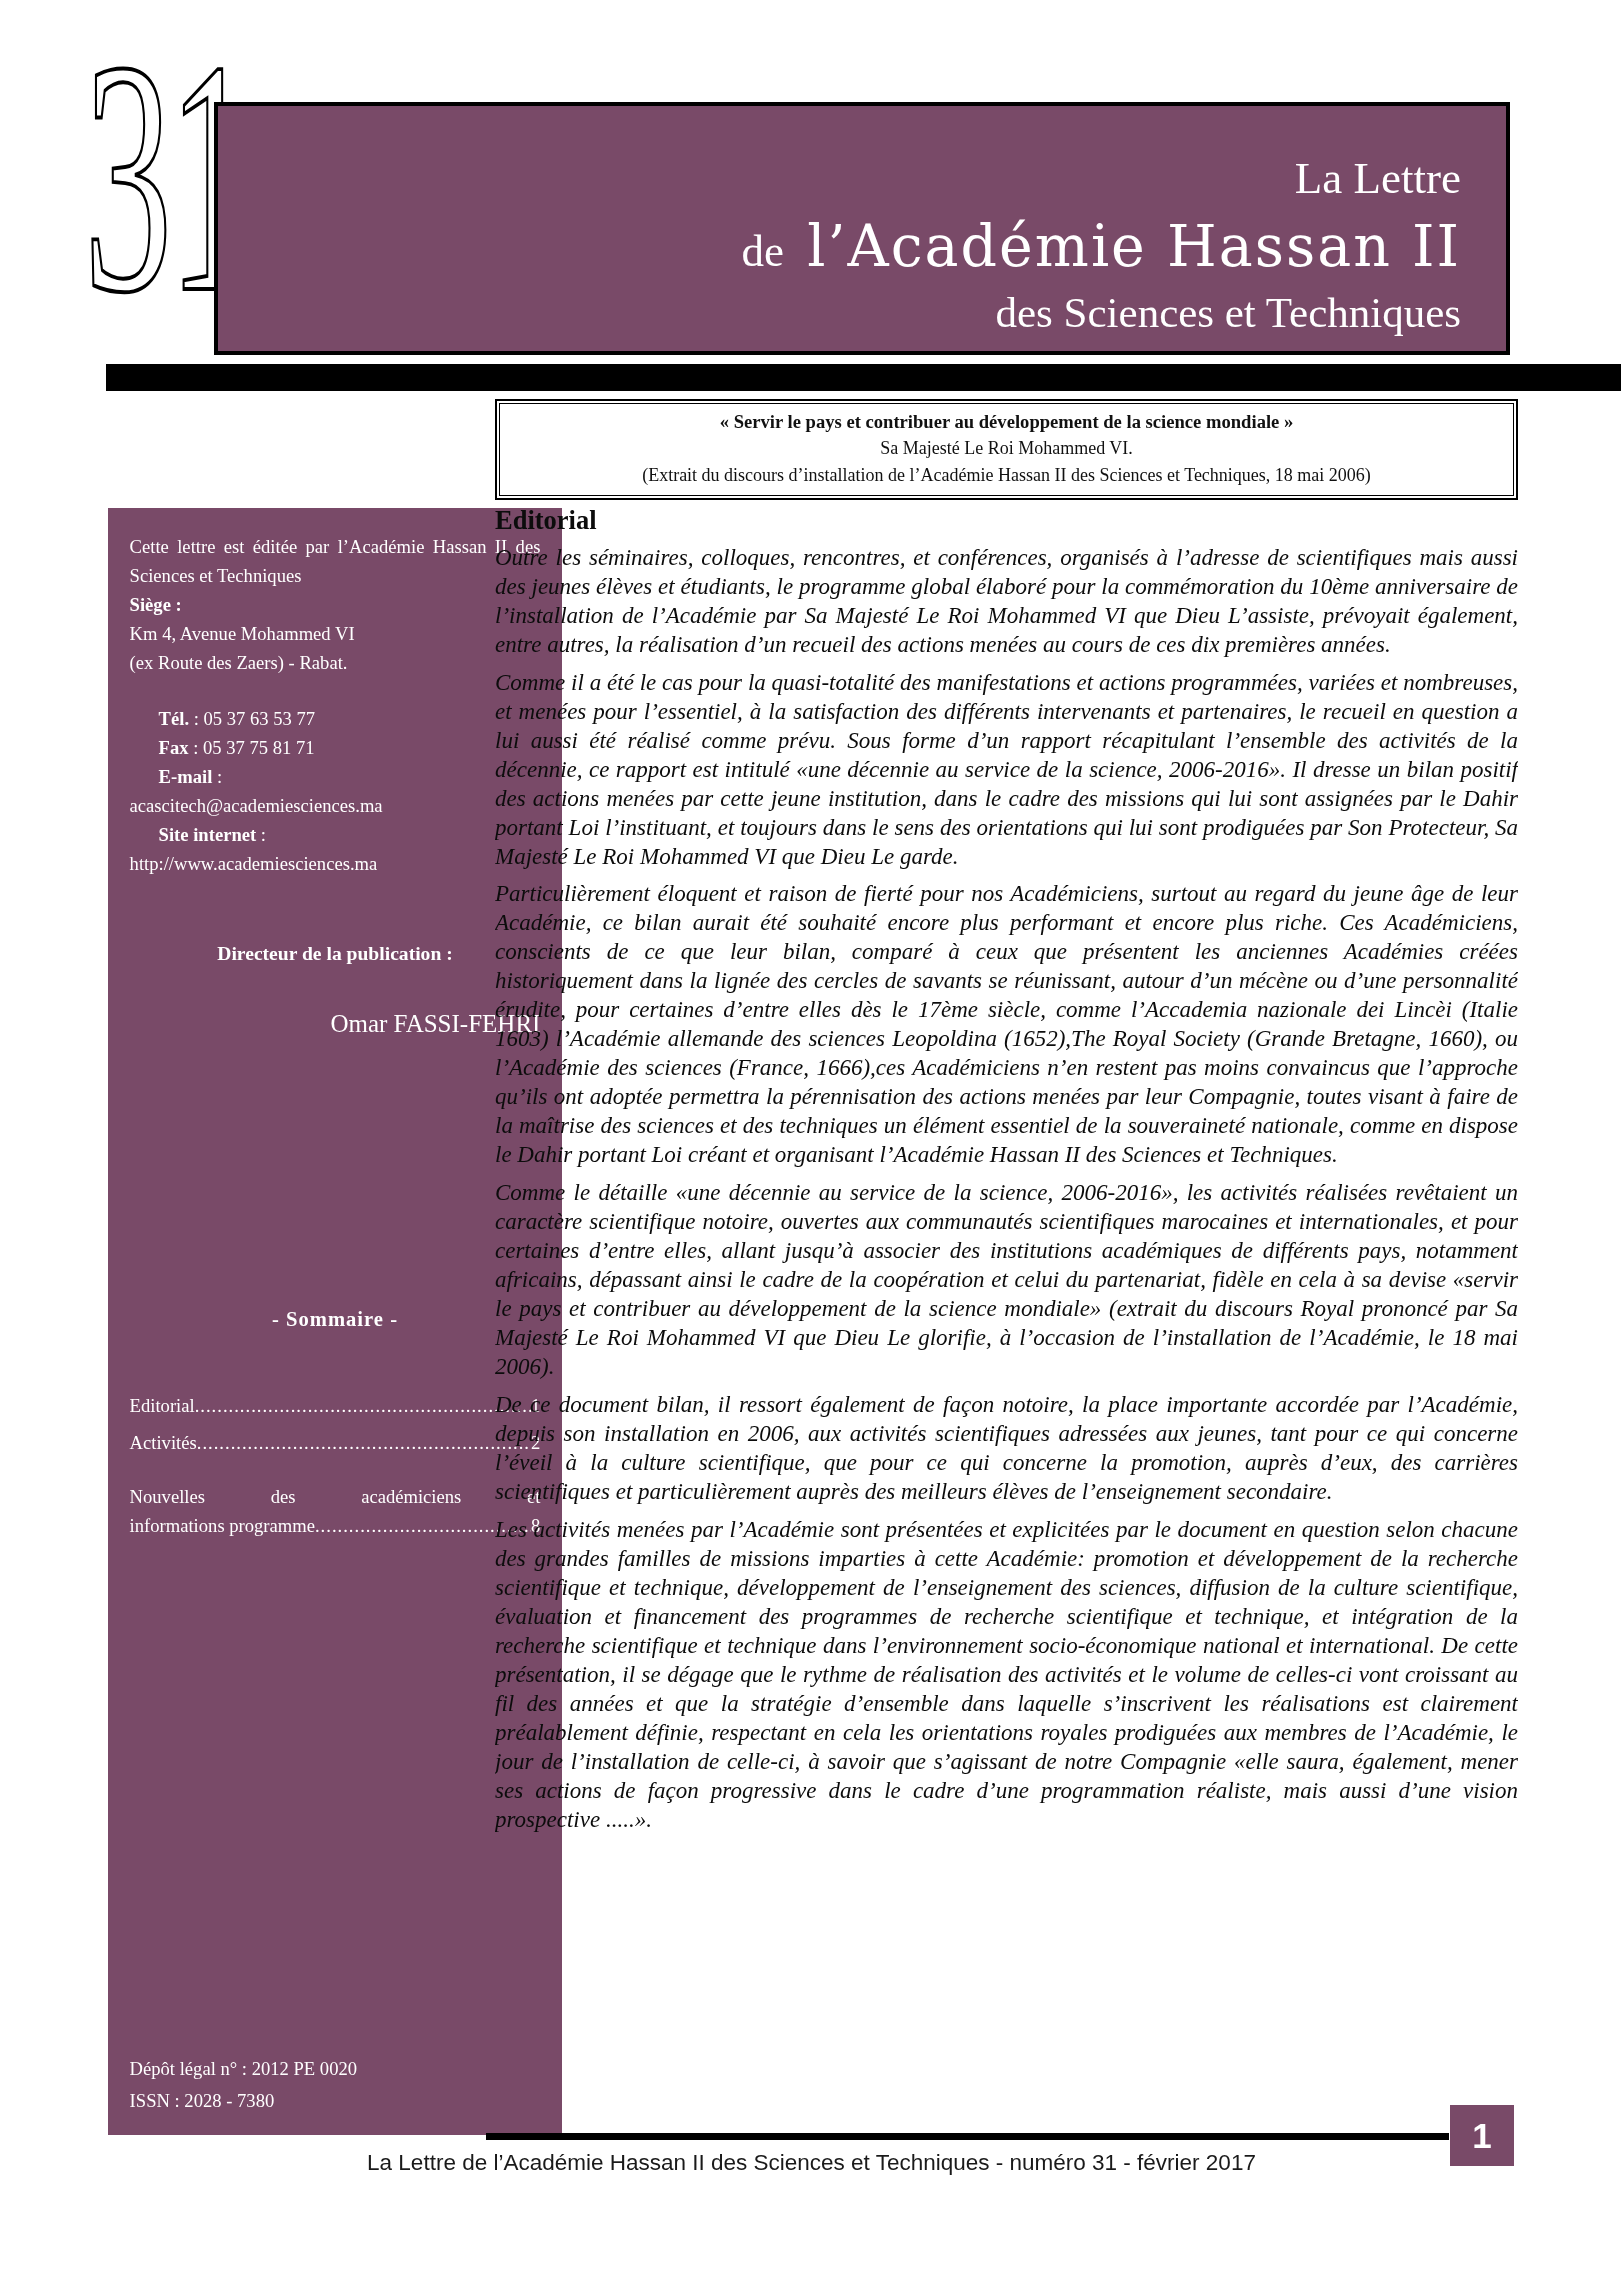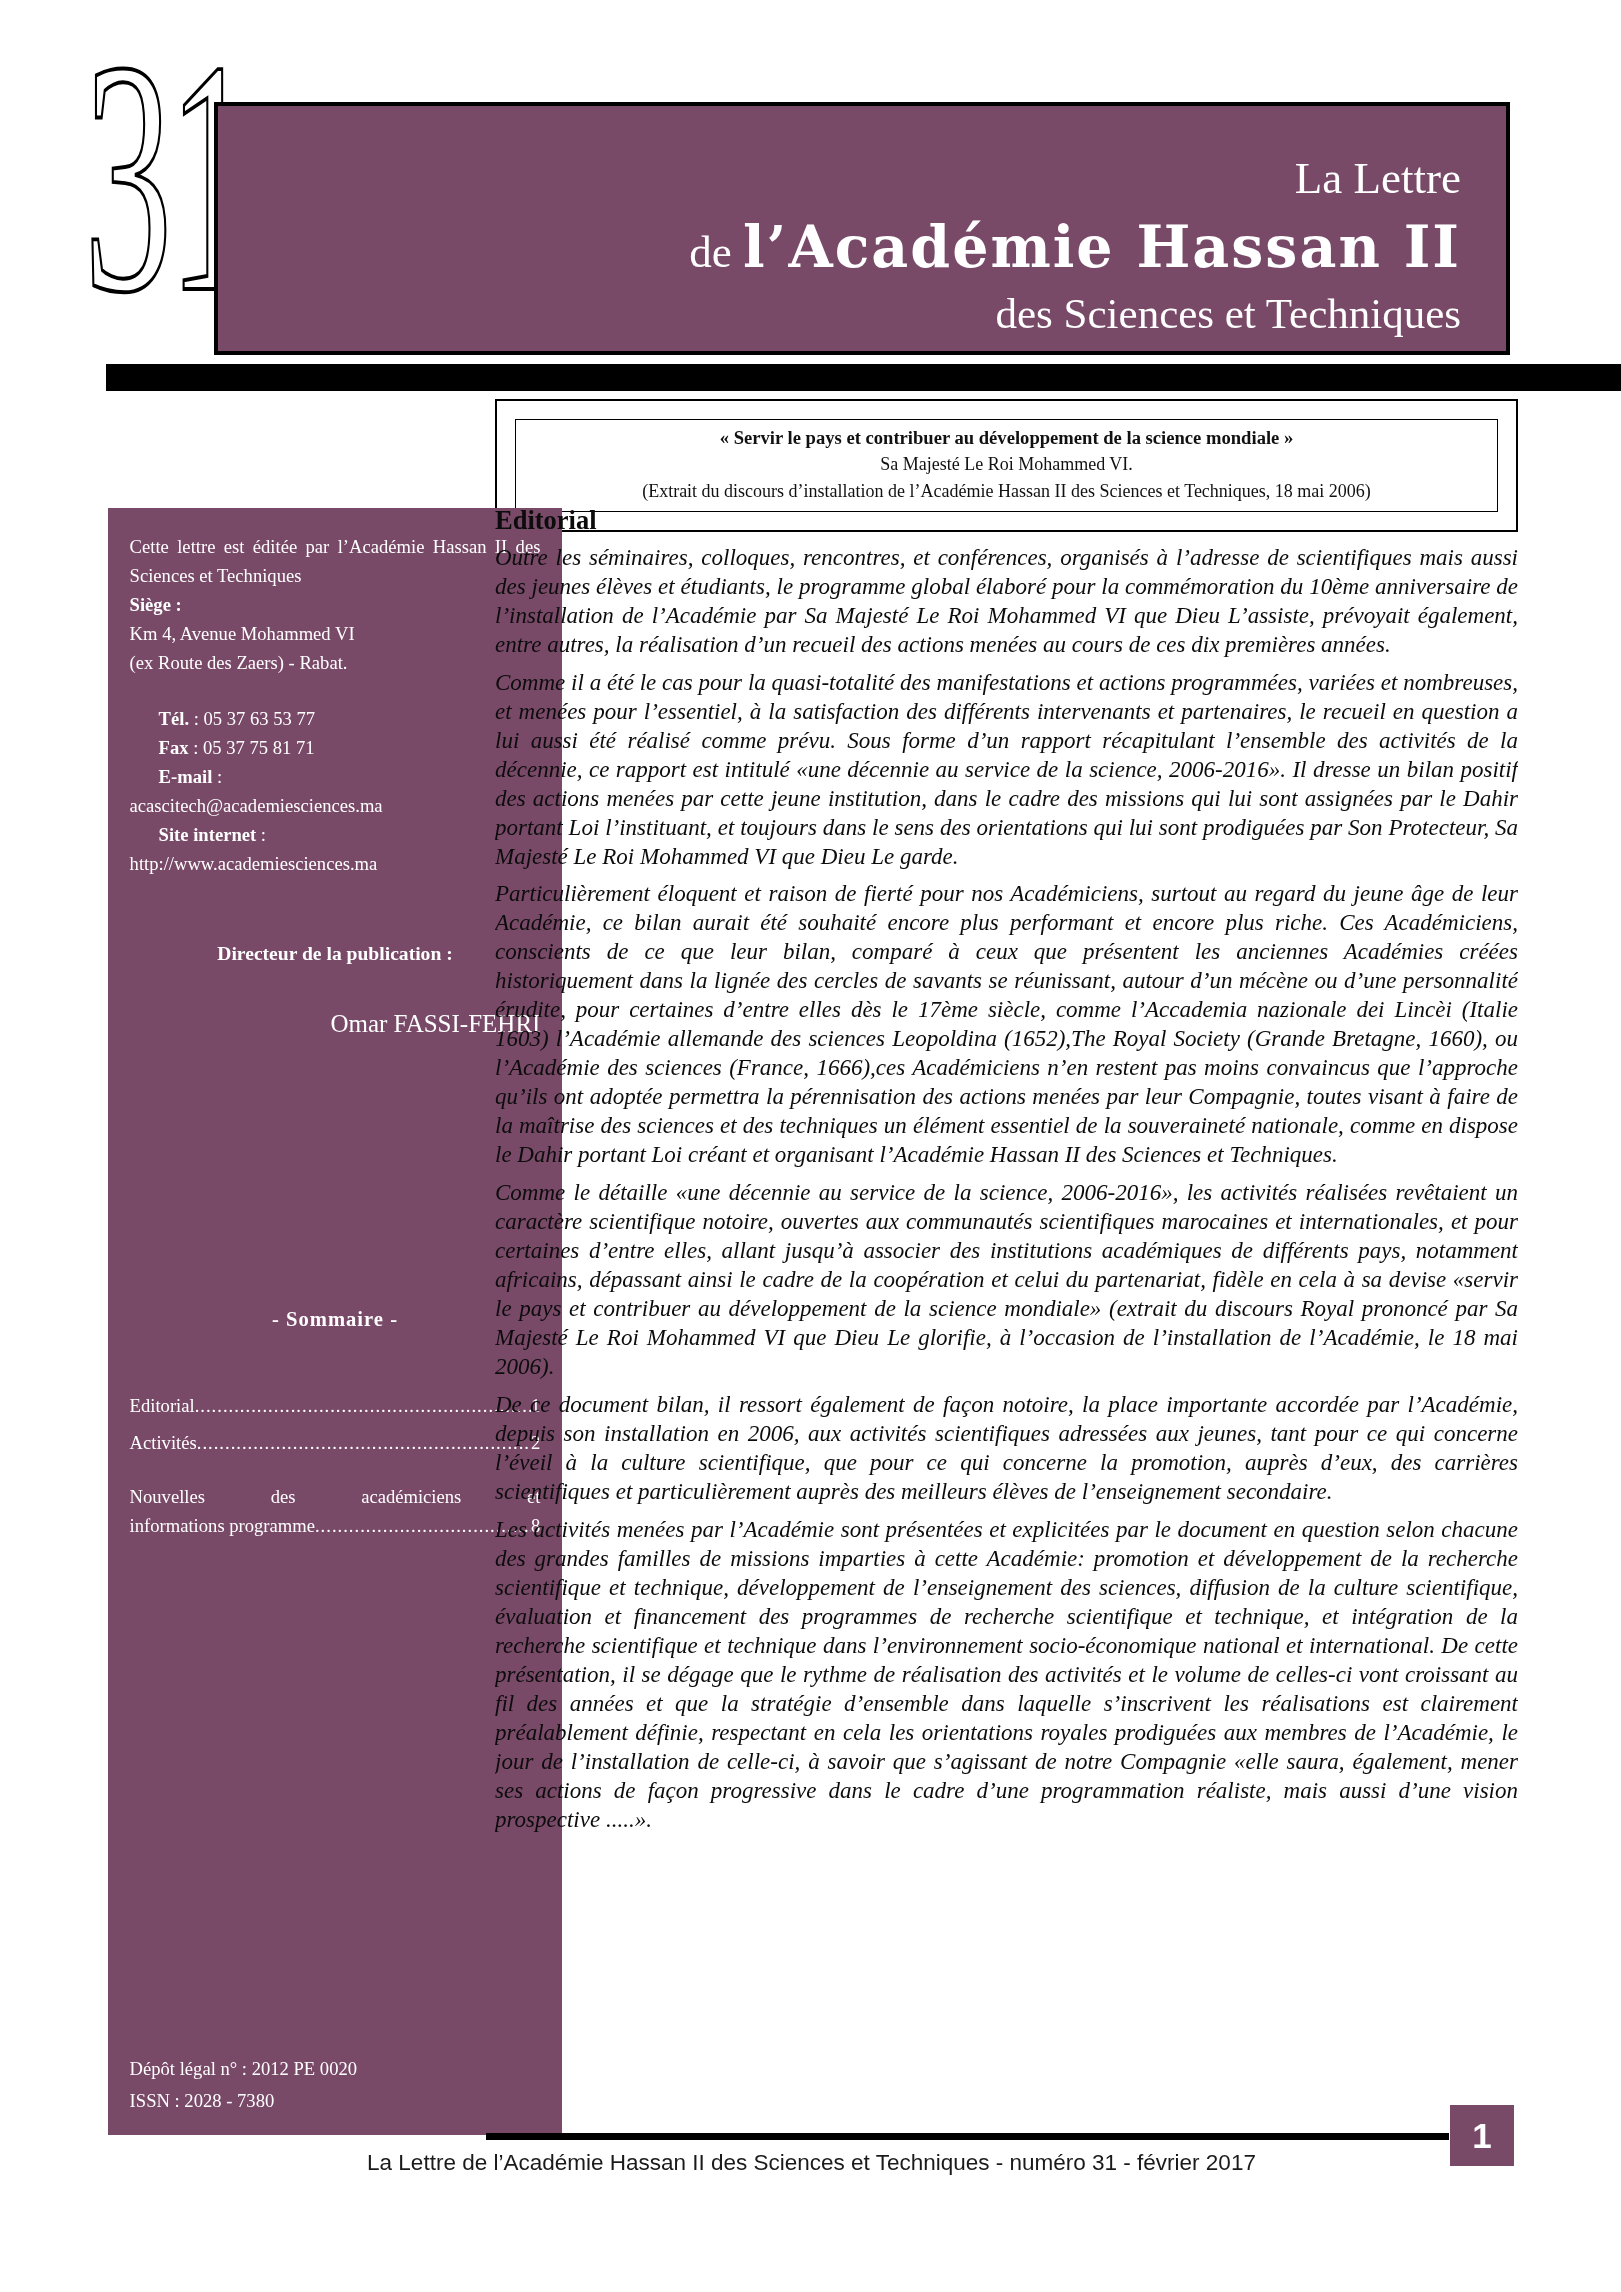--- a/index.html
+++ b/index.html
@@ -16,28 +16,28 @@
   }
 
   
   .masthead{
     position:absolute;left:214px;top:102px;width:1296px;height:253px;
     background:#794a68;border:4.9px solid #000;box-sizing:border-box;
     text-align:right;padding-right:45px;color:#fff;
   }
   .m-line1{margin-top:47px;font-size:45px;line-height:51px;}
   .m-line2{margin-top:9.8px;font-size:45px;line-height:65px;white-space:nowrap;}
-  .m-fancy{font-size:57px;font-weight:700;font-family:"DejaVu Serif",serif;letter-spacing:2px;}
+  .m-fancy{font-size:57px;font-weight:400;font-family:"DejaVu Serif",serif;letter-spacing:2px;margin-left:12px;}
   .m-line3{margin-top:3.9px;font-size:43px;line-height:49px;}
 
   .top-rule{position:absolute;left:106px;top:364px;width:1515px;height:26.5px;background:#000;}
 
   
   .quote-box{position:absolute;left:495px;top:399px;width:1023px;box-sizing:border-box;
-    border:2.9px solid #000;padding:18px;background:#fff;}
+    border:2.9px solid #000;padding:2px;background:#fff;}
   .quote-inner{border:1px solid #000;padding:4.9px 9.8px 6.9px;text-align:center;}
   .q-quote{font-size:18.6px;font-weight:700;line-height:26.5px;color:#111;}
   .q-attr{font-size:18px;line-height:26.5px;color:#111;}
   .q-src{font-size:18px;line-height:26.5px;color:#111;}
 
   
   .sidebar{position:absolute;left:108px;top:508px;width:454px;height:1627px;
     background:#794a68;color:#fff;box-sizing:border-box;padding:23.5px 21.6px;
     font-size:18.6px;line-height:29px;}
   .sidebar p{margin:0;}

